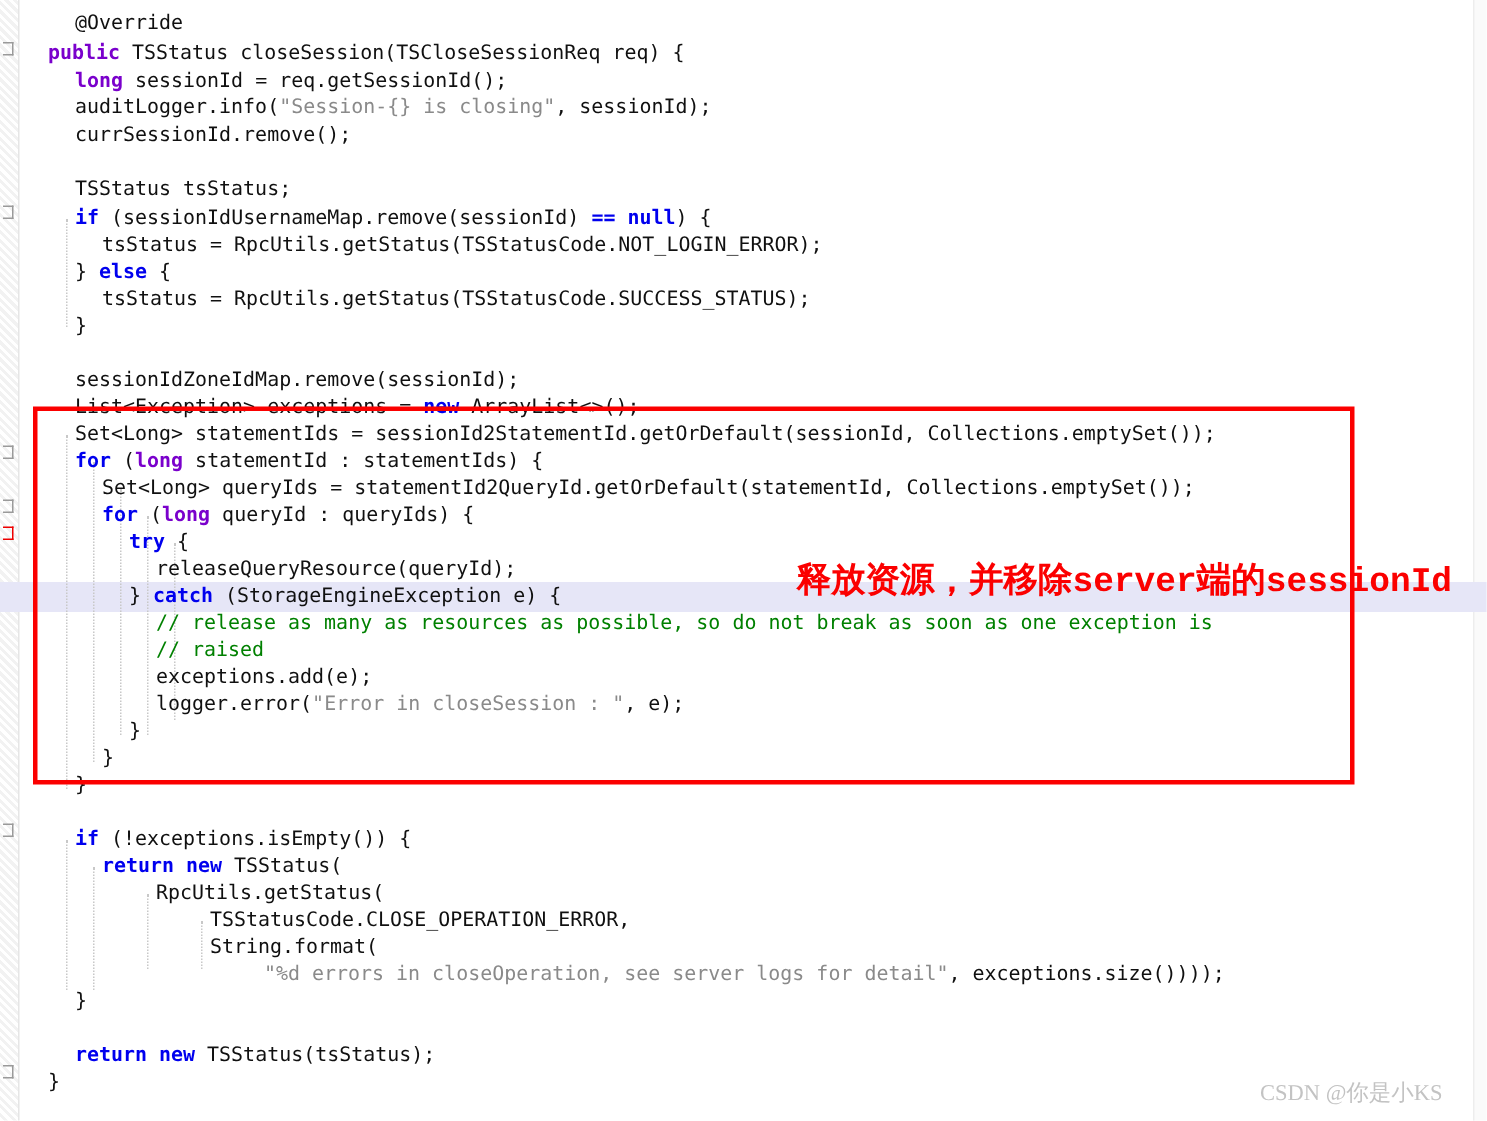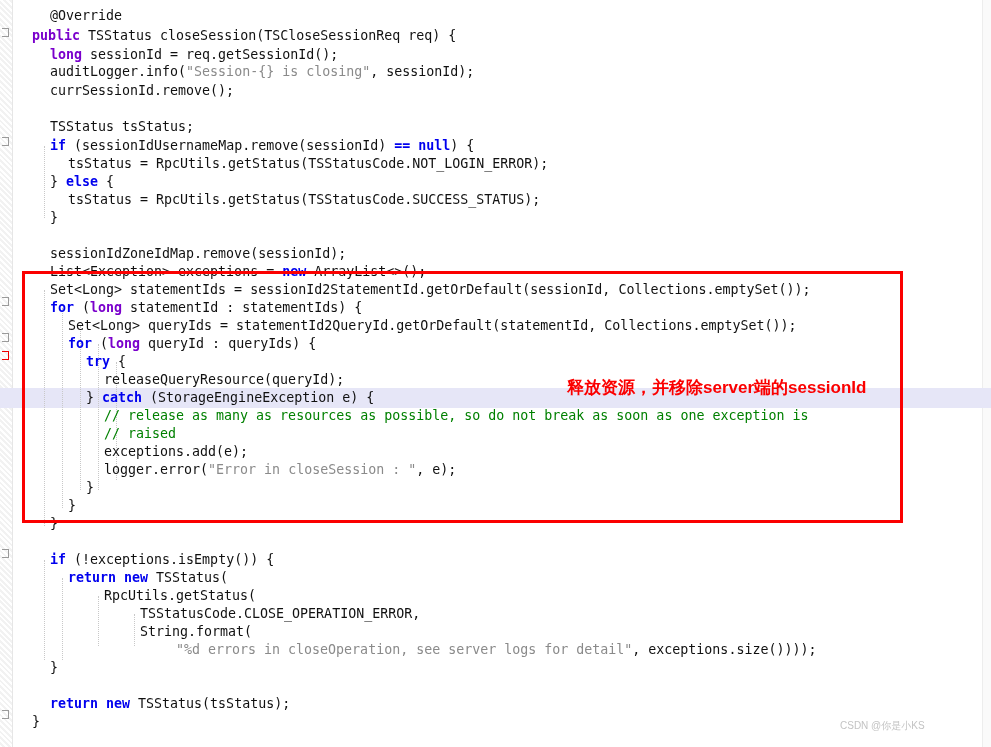--- a/index.html
+++ b/index.html
@@ -61,34 +61,33 @@
   .redbox{
     position:absolute;
     border:3px solid #fb0000;
     box-sizing:border-box;
     pointer-events:none;
   }
   
   .redtext{
     position:absolute;
     color:#fb0000;
-    font-family:Liberation Sans, sans-serif;
+    font-family:Liberation Mono, monospace;
     font-weight:bold;
-    font-size:17px;
+    font-size:23px;
     line-height:20px;
     white-space:nowrap;
     letter-spacing:0px;
-    margin-left:36px;
   }
   
   .watermark{
     position:absolute;
     color:#c3c3c3;
-    font-family:Liberation Sans, sans-serif;
-    font-size:10px;
+    font-family:Liberation Serif, serif;
+    font-size:15px;
     white-space:nowrap;
   }
 </style>
 </head>
 <body>
 
 <div id="editor">
 
   <div class="gutter"></div>
   <div class="gutter-right"></div>

